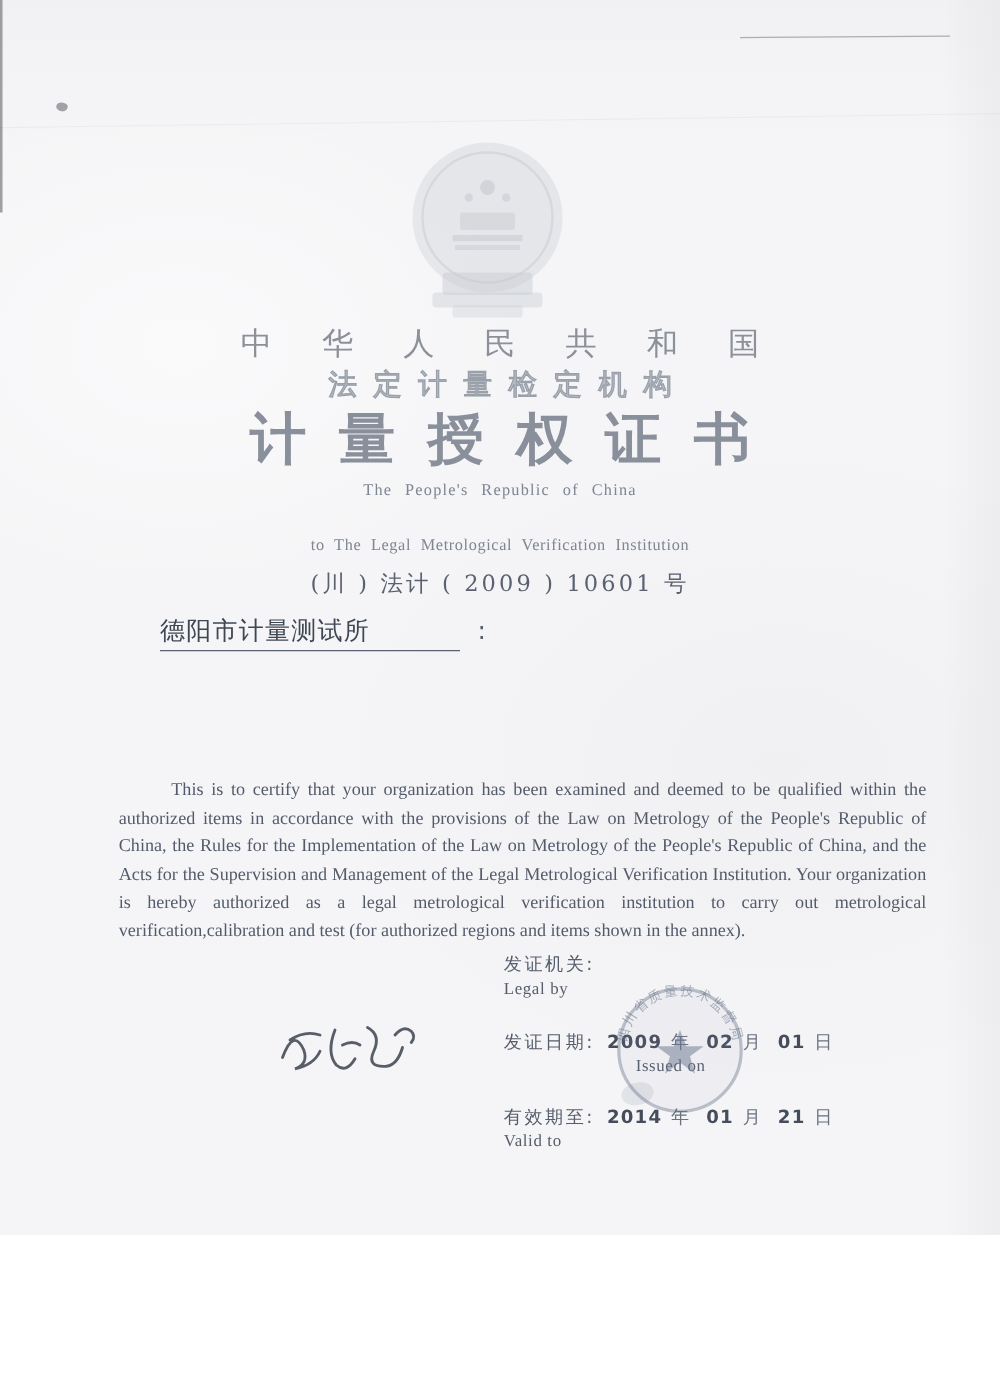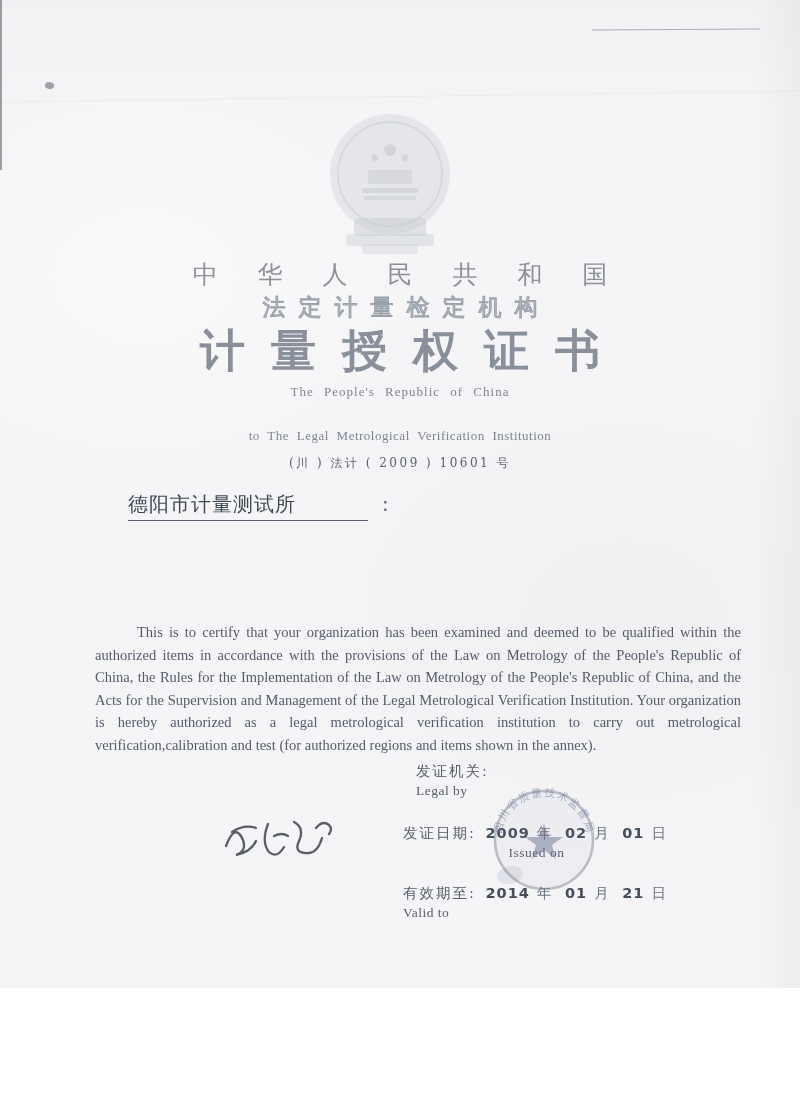--- a/index.html
+++ b/index.html
@@ -39,21 +39,21 @@
     -webkit-text-stroke:1px #9aa0aa;}
   .title-cn{top:321px;font-family:"DejaVu Serif","Liberation Serif",serif;
     font-size:45px;font-weight:600;letter-spacing:26px;text-indent:26px;color:#8a909b;}
   .country-en{top:384px;font-family:"Liberation Serif","DejaVu Serif",serif;
     font-size:13px;word-spacing:6px;letter-spacing:1px;color:#7e8593;}
   .title-en{top:399px;font-family:"Liberation Serif","DejaVu Serif",serif;
     font-size:21px;word-spacing:9px;letter-spacing:0.5px;color:#6d7585;}
   .subtitle-en{top:428px;font-family:"Liberation Serif","DejaVu Serif",serif;
     font-size:13px;word-spacing:4px;letter-spacing:0.5px;color:#7e8593;}
   .cert-no{top:455px;font-family:"DejaVu Serif","Liberation Serif",serif;
-    font-size:12px;letter-spacing:2.5px;color:#5a6170;}
+    font-size:18px;letter-spacing:2.5px;color:#5a6170;}
 
   
   .recipient{position:absolute;left:128px;top:491px;font-size:20px;color:#3f4753;}
   .recipient .name{display:inline-block;border-bottom:1.5px solid #5a6170;
     padding-right:72px;padding-bottom:2px;letter-spacing:1px;}
   .recipient .colon{margin-left:14px;color:#565e6c;}
 
   
   .para-cn{position:absolute;left:95px;top:541px;width:646px;
     font-family:"DejaVu Serif","Liberation Serif",serif;
@@ -61,21 +61,21 @@
     letter-spacing:0.5px;}
   .para-en{position:absolute;left:95px;top:621px;width:646px;
     font-family:"Liberation Serif","DejaVu Serif",serif;
     font-size:14.5px;line-height:22.6px;text-align:justify;text-indent:42px;color:#535b6b;}
 
   
   .blk{position:absolute;}
   .lbl-cn{font-size:14.5px;letter-spacing:2px;color:#565e6c;}
   .lbl-en{font-family:"Liberation Serif","DejaVu Serif",serif;font-size:13.5px;
     letter-spacing:0.5px;color:#565e6c;margin-top:2px;}
-  .issued-by{left:403px;top:762px;margin-left:13px;}
+  .issued-by{left:403px;top:762px;}
   .approved{left:138px;top:820px;}
   .approved .lbl-cn{font-size:15px;}
   .approved .lbl-en{font-size:14.5px;margin-top:4px;}
   .sig{position:absolute;left:218px;top:806px;width:125px;height:62px;}
   .issue-date{left:403px;top:824px;text-align:center;}
   .valid-date{left:403px;top:884px;}
   .date-row{font-size:14.5px;color:#565e6c;letter-spacing:1px;white-space:nowrap;}
   .date-row .num{font-weight:700;color:#454d5b;margin:0 4px;}
   .date-row .unit{color:#6a7280;margin:0 3px;}
 

